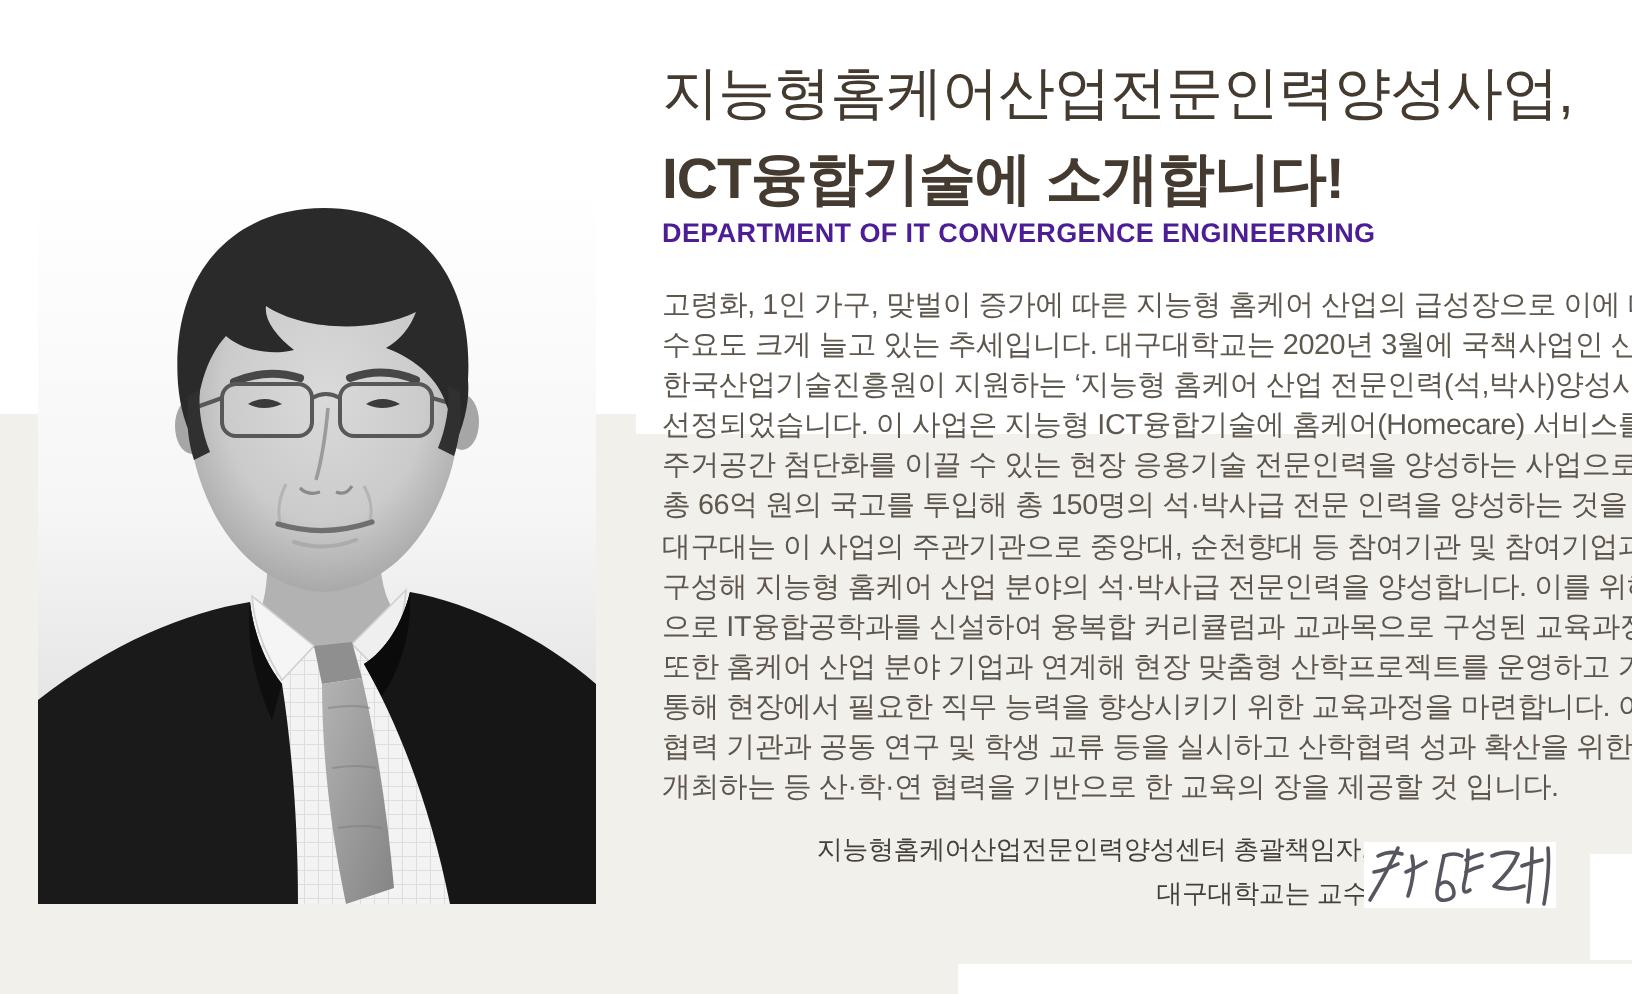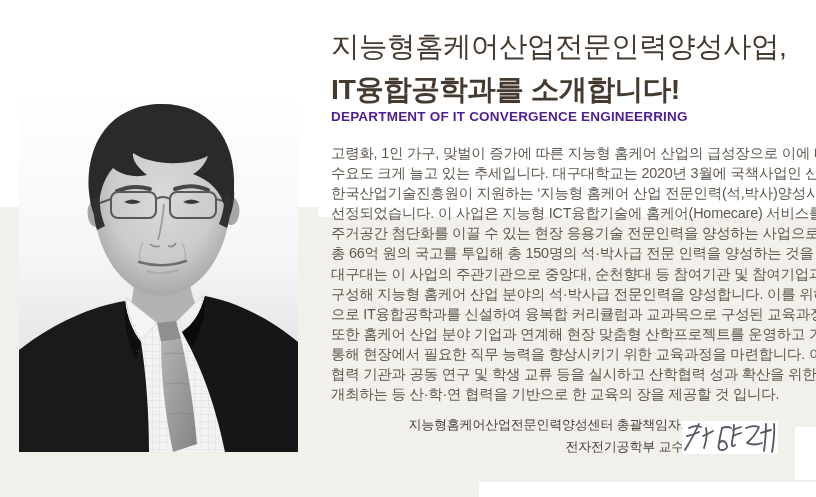--- a/index.html
+++ b/index.html
@@ -134,42 +134,42 @@
 
       <path d="M0,360 L0,258 C36,230 74,214 106,209 C108,226 114,240 122,250 C127,282 130,320 130,360 Z" fill="#1a1a1a"></path>
       <path d="M279,360 L279,250 C250,225 214,209 186,204 C182,220 174,233 163,240 C180,270 196,310 206,360 Z" fill="#161616"></path>
       <path d="M106,209 C108,226 114,240 122,250 L117,268 C108,248 104,228 106,209 Z" fill="#0e0e0e"></path>
       <path d="M186,204 C182,220 174,233 163,240 L172,256 C182,242 187,222 186,204 Z" fill="#0b0b0b"></path>
     </svg>
   </div>
 
   <div class="content">
     <div class="title-line title-line-1">지능형홈케어산업전문인력양성사업,</div>
-    <div class="title-line title-line-2">IT융합공학과를 소개합니다!</div>
+    <div class="title-line title-line-2">ICT융합기술에 소개합니다!</div>
     <div class="subtitle">DEPARTMENT OF IT CONVERGENCE ENGINEERRING</div>
 
     <div class="body-text">
       <span class="body-line">고령화, 1인 가구, 맞벌이 증가에 따른 지능형 홈케어 산업의 급성장으로 이에 따른 전문 인력</span>
       <span class="body-line">수요도 크게 늘고 있는 추세입니다. 대구대학교는 2020년 3월에 국책사업인 산업통상자원부,</span>
       <span class="body-line">한국산업기술진흥원이 지원하는 ‘지능형 홈케어 산업 전문인력(석,박사)양성사업’ 주관기관에</span>
       <span class="body-line">선정되었습니다. 이 사업은 지능형 ICT융합기술에 홈케어(Homecare) 서비스를 결합해 미래</span>
       <span class="body-line">주거공간 첨단화를 이끌 수 있는 현장 응용기술 전문인력을 양성하는 사업으로 2025년까지</span>
       <span class="body-line">총 66억 원의 국고를 투입해 총 150명의 석·박사급 전문 인력을 양성하는 것을 목표로 합니다.</span>
       <span class="body-line">대구대는 이 사업의 주관기관으로 중앙대, 순천향대 등 참여기관 및 참여기업과 함께 컨소시엄을</span>
       <span class="body-line">구성해 지능형 홈케어 산업 분야의 석·박사급 전문인력을 양성합니다. 이를 위해 석사와 박사과정</span>
       <span class="body-line">으로 IT융합공학과를 신설하여 융복합 커리큘럼과 교과목으로 구성된 교육과정을 운영합니다.</span>
       <span class="body-line">또한 홈케어 산업 분야 기업과 연계해 현장 맞춤형 산학프로젝트를 운영하고 기업체 수요조사를</span>
       <span class="body-line">통해 현장에서 필요한 직무 능력을 향상시키기 위한 교육과정을 마련합니다. 이외에도 국내외</span>
       <span class="body-line">협력 기관과 공동 연구 및 학생 교류 등을 실시하고 산학협력 성과 확산을 위한 산학포럼 등을</span>
       <span class="body-line">개최하는 등 산·학·연 협력을 기반으로 한 교육의 장을 제공할 것 입니다.</span>
     </div>
 
     <div class="sig-text">
       <div>지능형홈케어산업전문인력양성센터 총괄책임자,</div>
-      <div>전자전기공학부 교수</div>
+      <div>대구대학교는 교수</div>
     </div>
 
     <div class="sig-box" aria-label="최병재">
       <svg width="96" height="33" viewBox="0 0 96 33" xmlns="http://www.w3.org/2000/svg">
         <g stroke="#565660" stroke-width="1.8" fill="none" stroke-linecap="round" stroke-linejoin="round">
 
           <path d="M7,7 Q13,4 19,6"></path>
           <path d="M17,3 Q12,14 3,29"></path>
           <path d="M5,15 Q11,14 17,11"></path>
           <path d="M24,7 Q26,15 22,27"></path>

